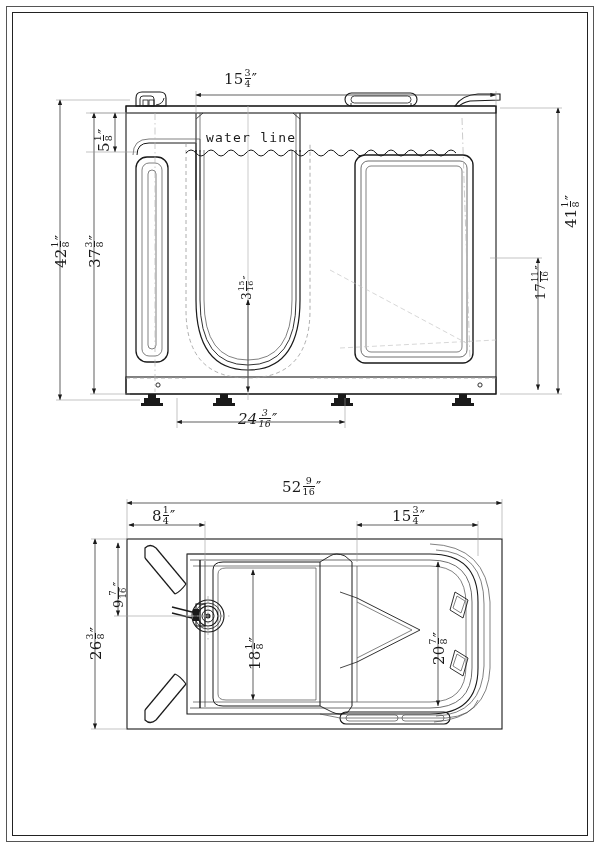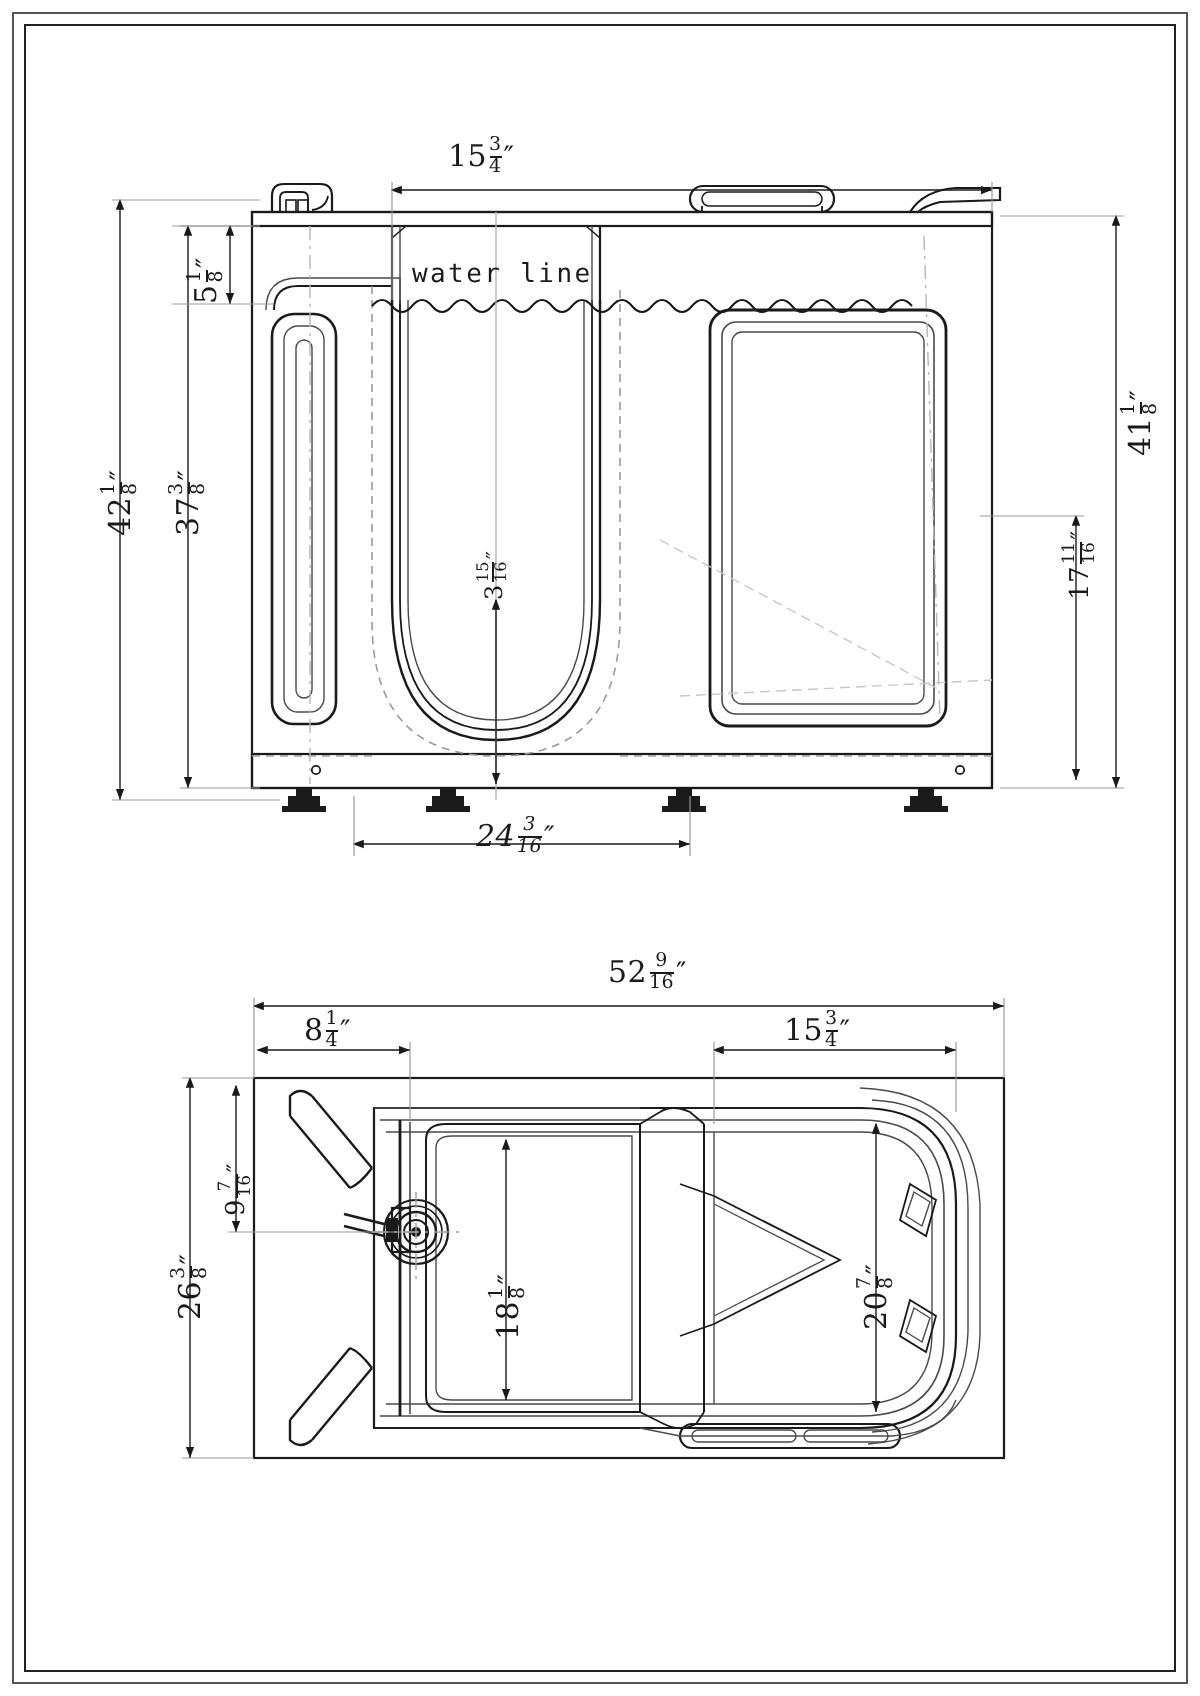--- a/index.html
+++ b/index.html
@@ -295,21 +295,21 @@
   <div class="dim rot90" style="left:560px; top:228px;">
     <span class="num"><span>41</span><span class="frac"><span class="n">1</span><span class="d">8</span></span><span class="pr">″</span></span>
   </div>
 
   <div class="dim rot90" style="left:531px; top:300px;">
     <span class="num" style="font-size:13px;"><span>17</span><span class="frac" style="font-size:8.5px;"><span class="n">11</span><span class="d">16</span></span><span class="pr" style="font-size:12px;">″</span></span>
   </div>
 
   <div class="waterline" style="left:206px; top:130px;">water line</div>
 
-  <div class="dim" style="left:304px; top:476px;">
+  <div class="dim" style="left:282px; top:476px;">
     <span class="num"><span>52</span><span class="frac"><span class="n">9</span><span class="d">16</span></span><span class="pr">″</span></span>
   </div>
 
   <div class="dim" style="left:152px; top:505px;">
     <span class="num"><span>8</span><span class="frac"><span class="n">1</span><span class="d">4</span></span><span class="pr">″</span></span>
   </div>
 
   <div class="dim" style="left:392px; top:505px;">
     <span class="num"><span>15</span><span class="frac"><span class="n">3</span><span class="d">4</span></span><span class="pr">″</span></span>
   </div>

